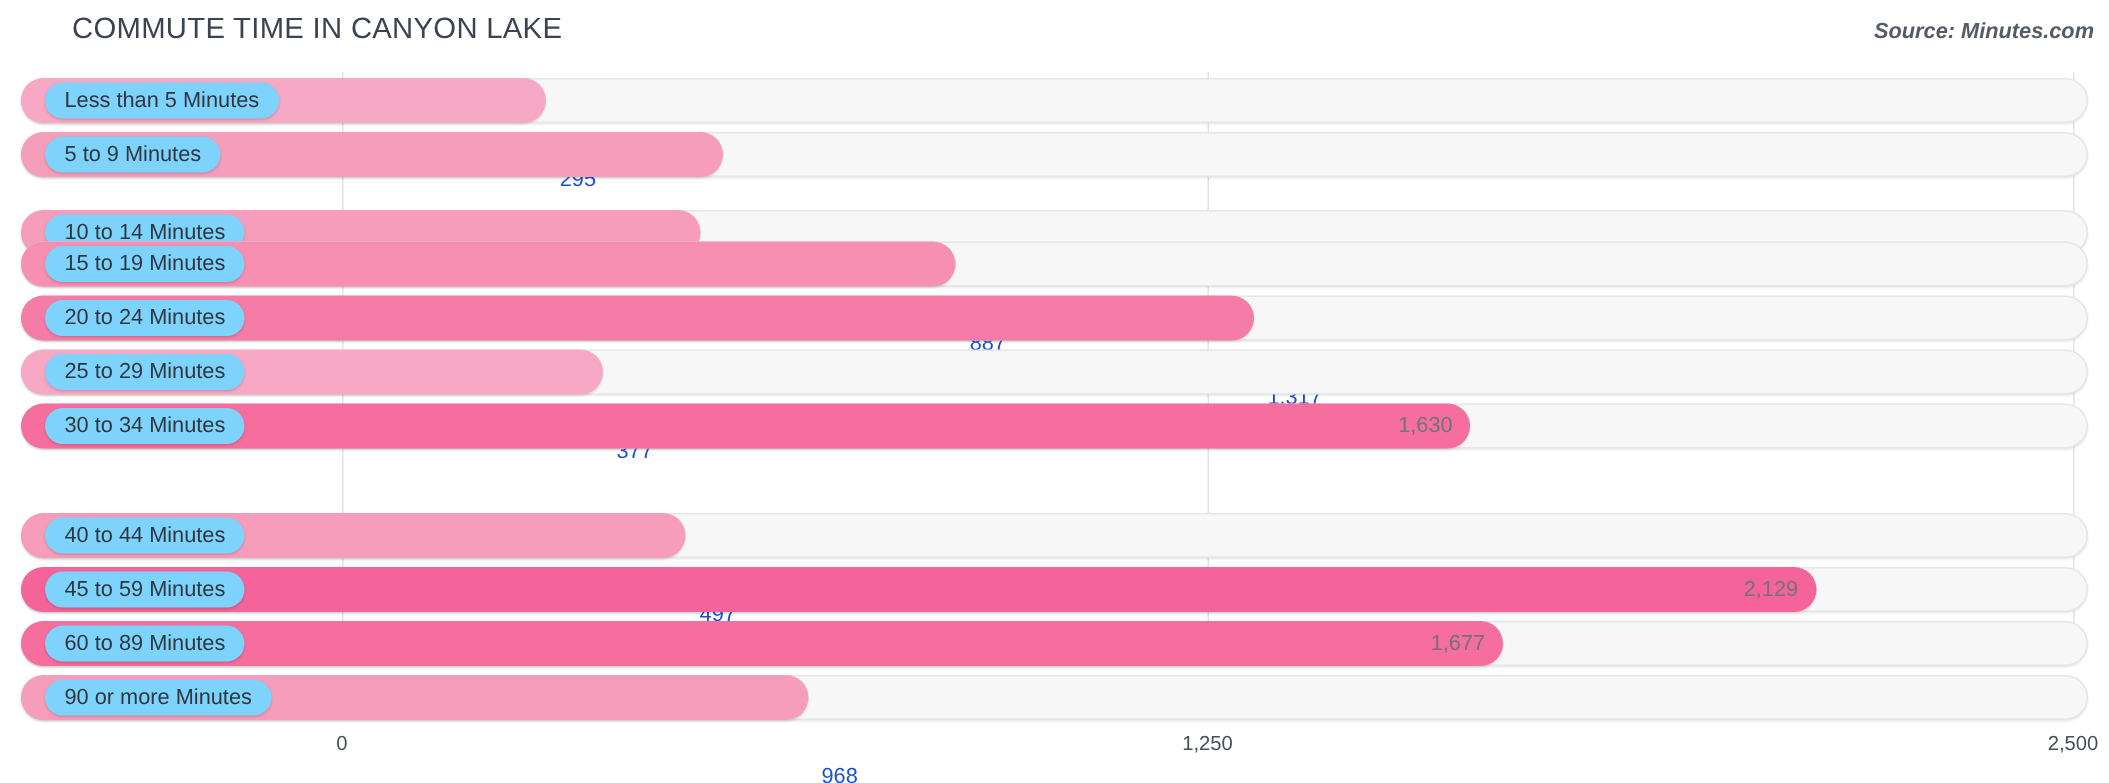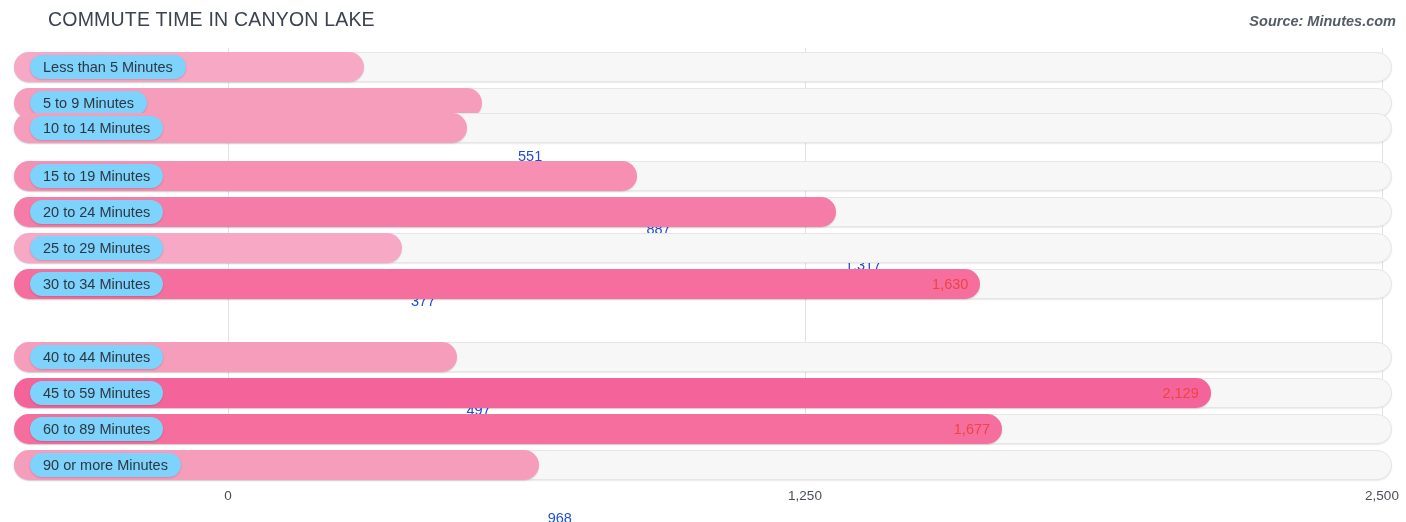--- a/index.html
+++ b/index.html
@@ -63,21 +63,21 @@
   .value-out {
     position: absolute; top: 0; height: 40px;
     display: flex; align-items: center;
     font-size: 14.5px; color: #1d4ed8;
     white-space: nowrap;
     margin-top: 48px;
   }
   .value-in {
     position: absolute; top: 0; height: 30px;
     display: flex; align-items: center;
-    font-size: 14.5px; color: #ef4444;
+    font-size: 14.5px; color: #737373;
     white-space: nowrap;
   }
 
   
   #axis { position: absolute; left: 0; bottom: 14px; width: 1406px; height: 20px; }
   .tick-label {
     position: absolute; top: 0;
     font-size: 13.5px; color: #4a4f57;
     white-space: nowrap; transform: translateX(-50%);
   }
@@ -99,21 +99,21 @@
         <div class="bar" style="width: 350.172px; background: rgb(247, 168, 196);"></div>
         <div class="label-pill">Less than 5 Minutes</div>
         <div class="value-out" style="left: 373.172px;">295</div>
       </div>
       <div class="row" style="top: 40.2px;">
         <div class="track" style="width: 1378px; background: rgb(247, 247, 247); border-color: rgb(230, 230, 230);"></div>
         <div class="bar" style="width: 468.342px; background: rgb(247, 157, 188);"></div>
         <div class="label-pill">5 to 9 Minutes</div>
         <div class="value-out" style="left: 518px; text-align: center;">551</div>
       </div>
-      <div class="row" style="top: 65px;">
+      <div class="row" style="top: 92px;">
         <div class="track" style="width: 1378px; background: rgb(247, 247, 247); border-color: rgb(230, 230, 230);"></div>
         <div class="bar" style="width: 453.109px; background: rgb(247, 157, 188);"></div>
         <div class="label-pill">10 to 14 Minutes</div>
         <div class="value-out" style="left: 476.109px;">518</div>
       </div>
       <div class="row" style="top: 112.6px;">
         <div class="track" style="width: 1378px; background: rgb(247, 247, 247); border-color: rgb(230, 230, 230);"></div>
         <div class="bar" style="width: 623.439px; background: rgb(247, 143, 179);"></div>
         <div class="label-pill">15 to 19 Minutes</div>
         <div class="value-out" style="left: 646.439px;">887</div>

